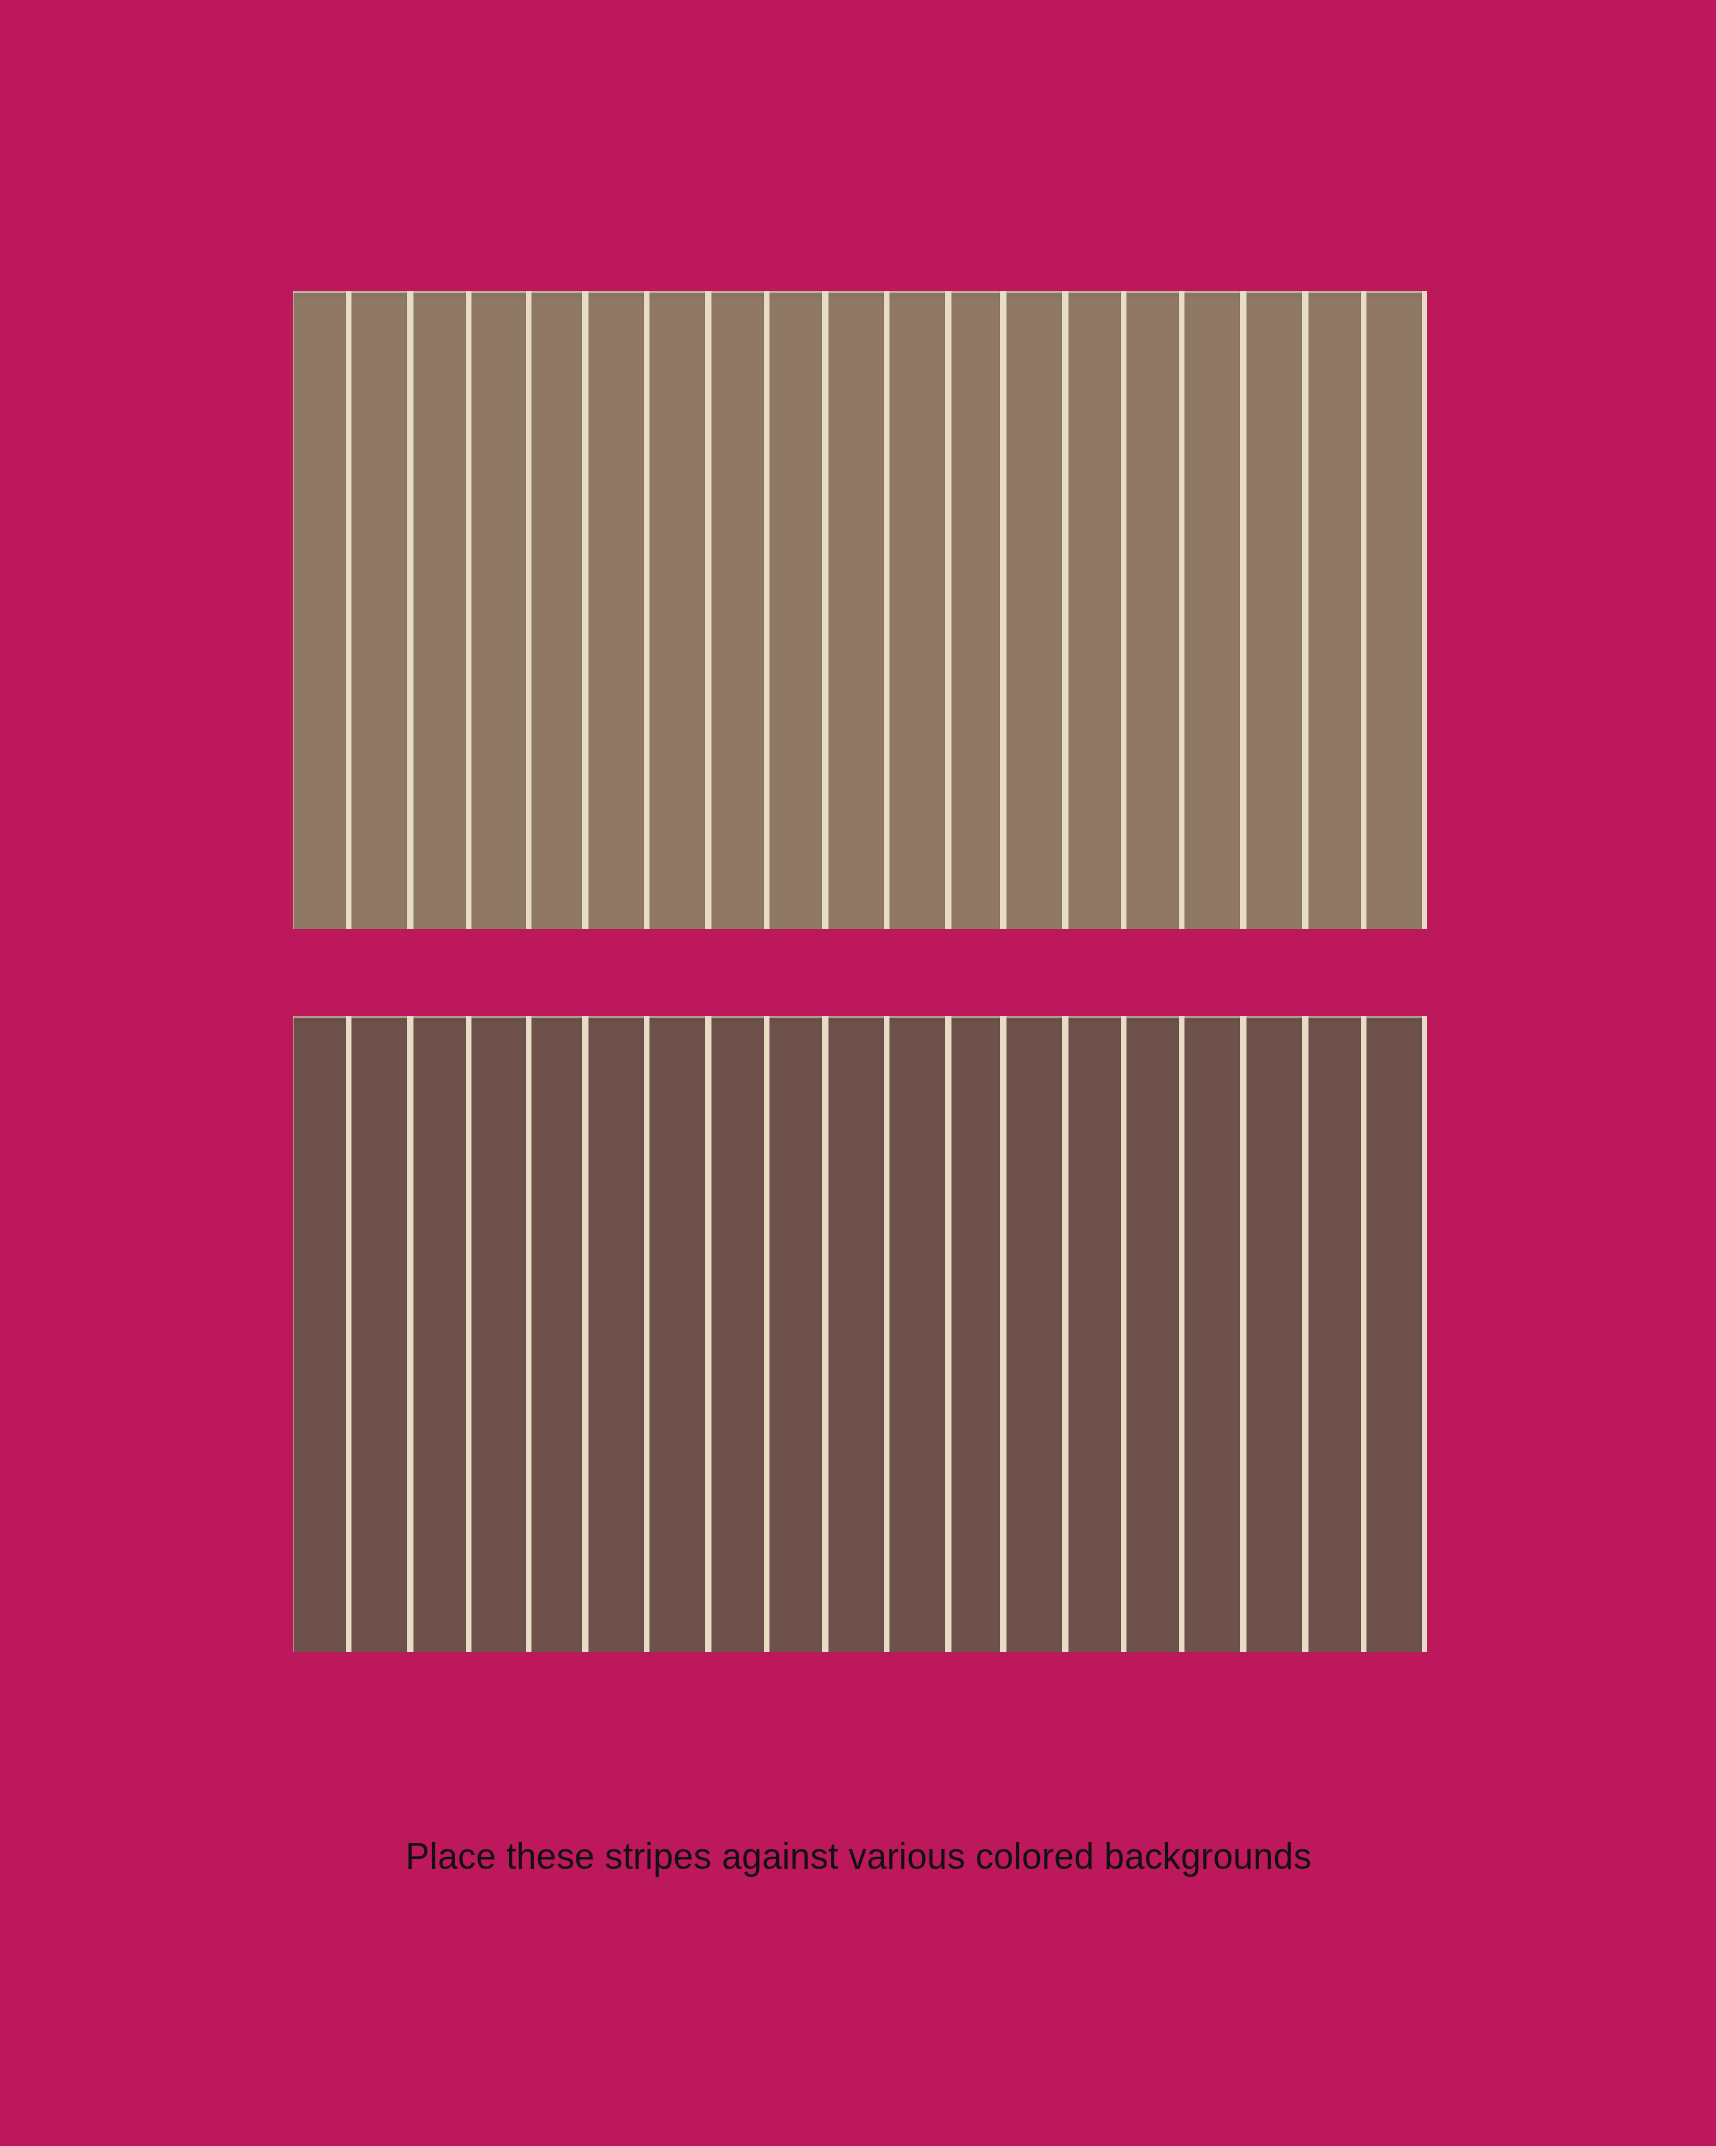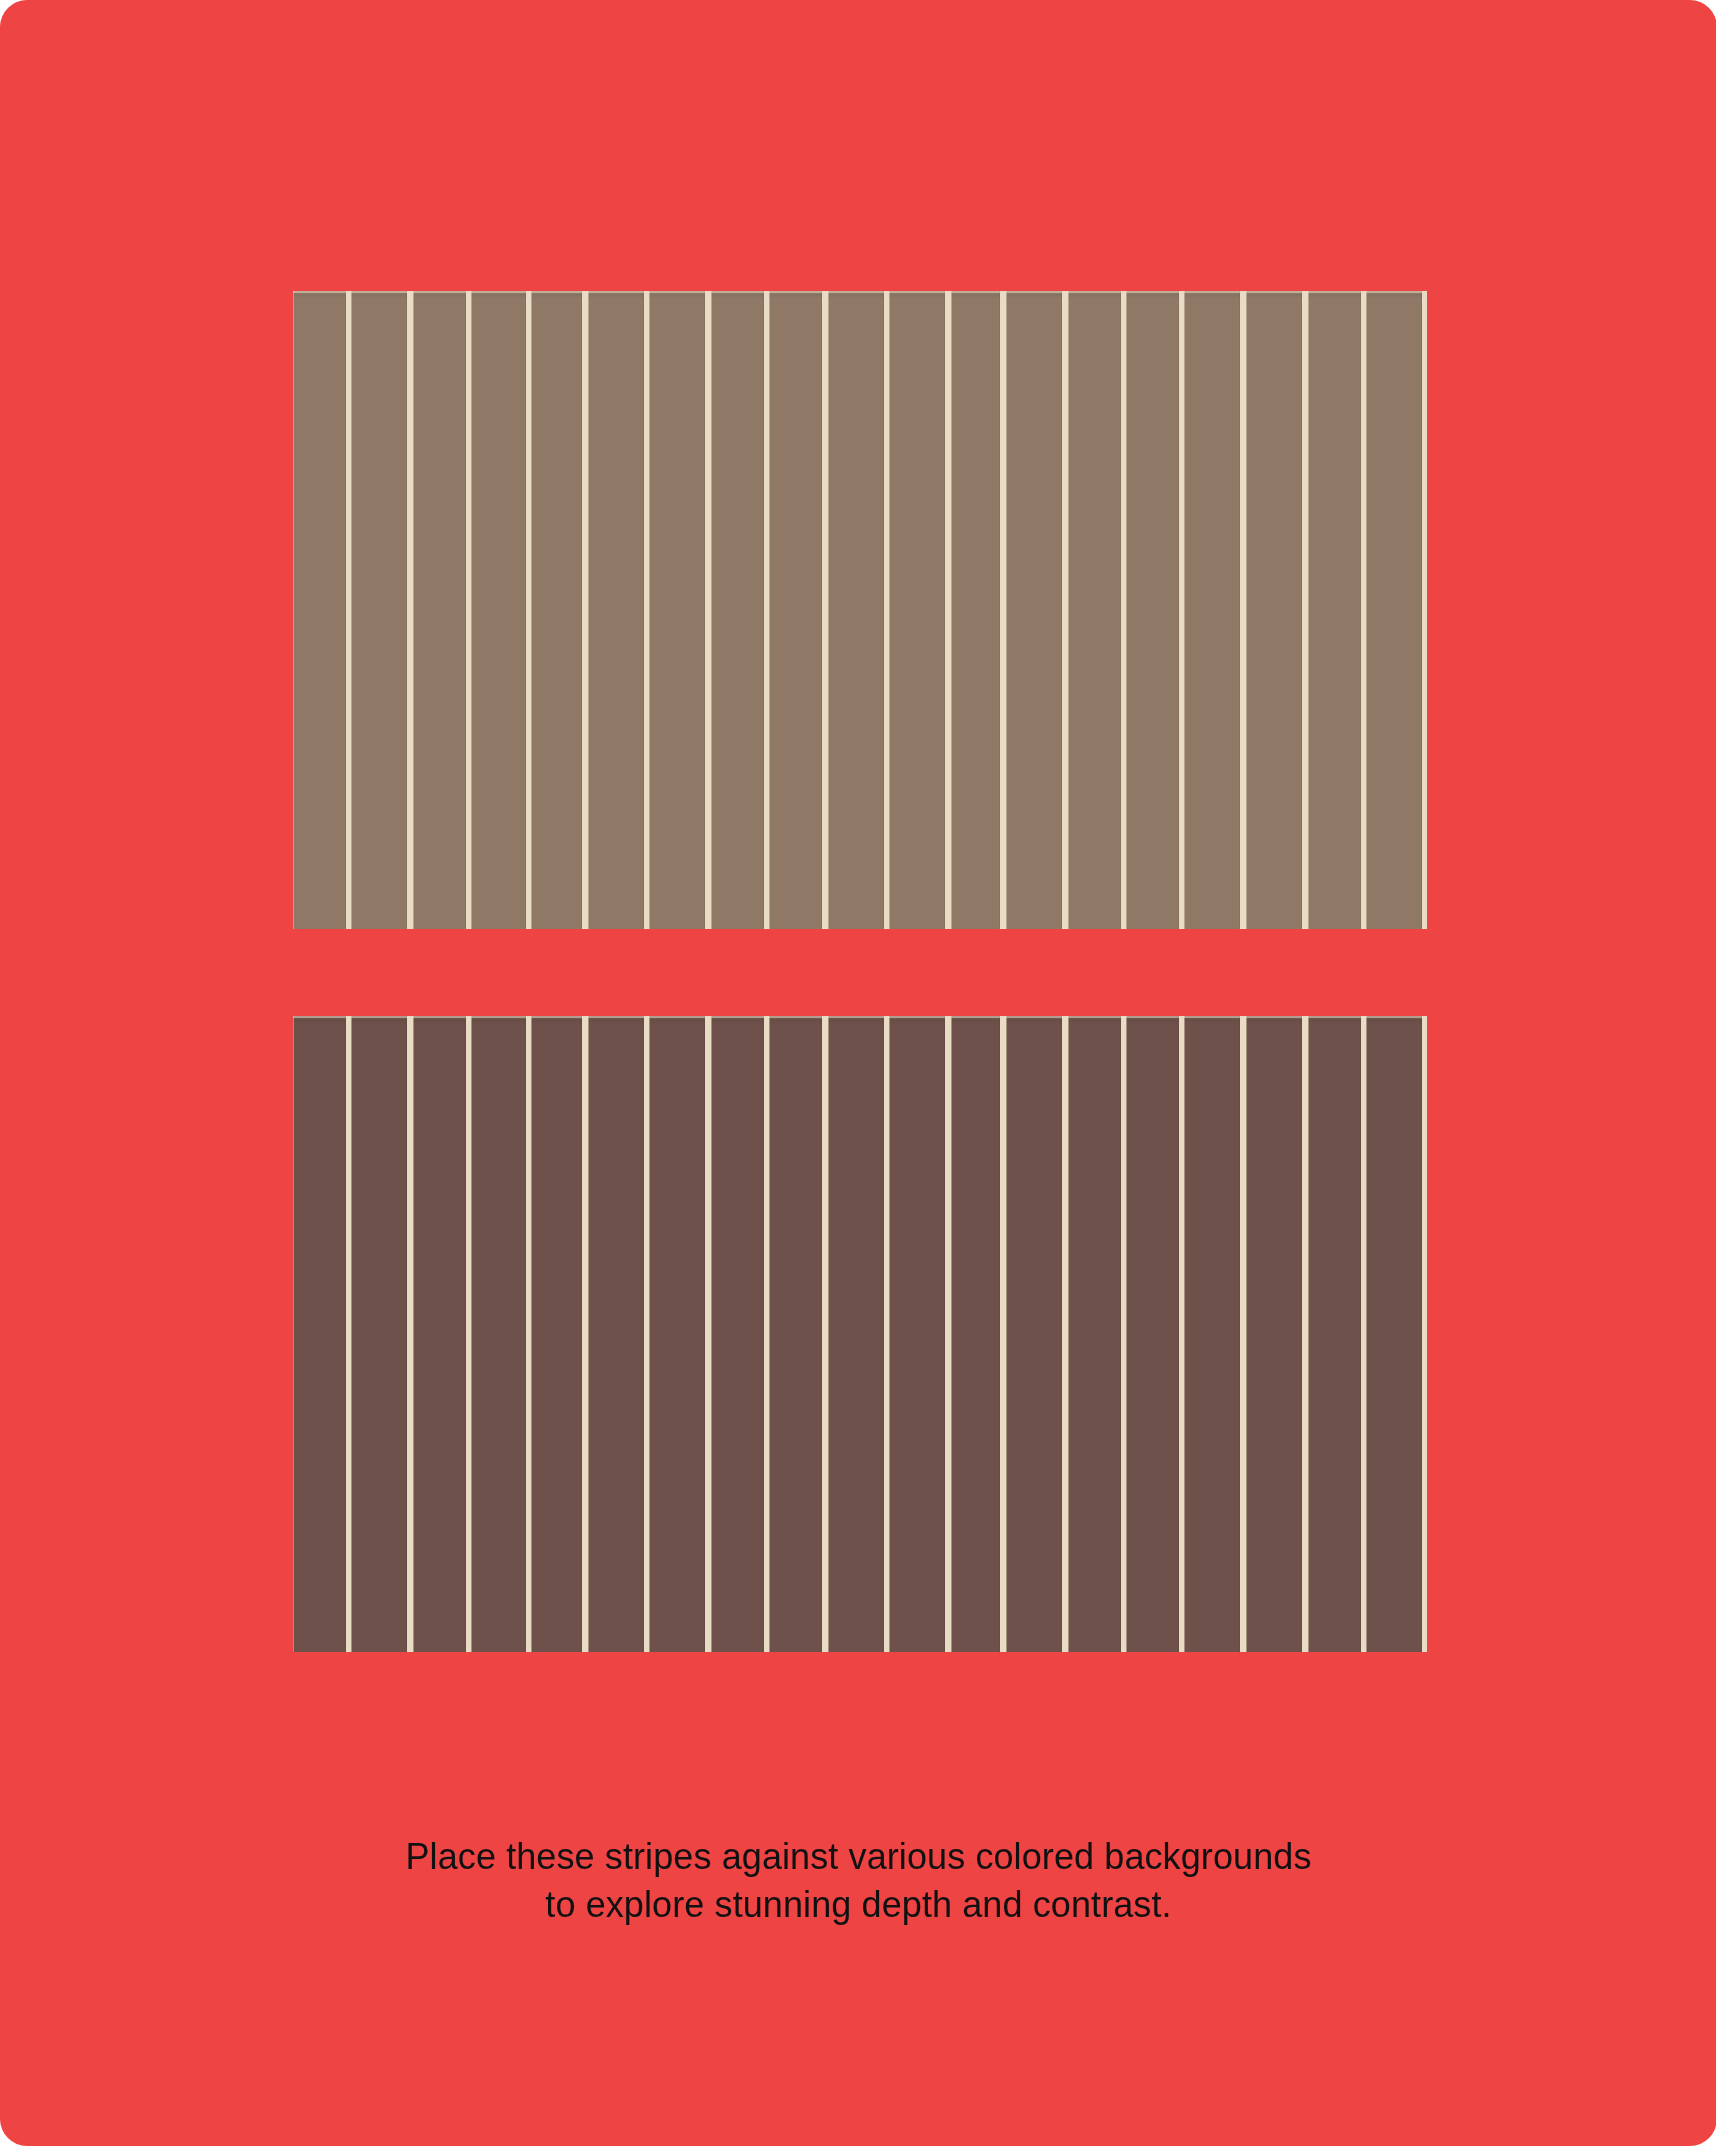--- a/index.html
+++ b/index.html
@@ -11,22 +11,21 @@
     width: 1717px;
     height: 2146px;
     position: relative;
     font-family: "Liberation Sans", sans-serif;
     overflow: hidden;
   }
 
   #page {
     position: absolute;
     inset: 0;
-    background: #ef4444;
-    border-radius: 27px;
+    background: #be185d;
   }
 
   
   .panel {
     position: absolute;
     overflow: hidden;
     background: var(--gap, #E8DCC4);
   }
 
   .stripe {
@@ -123,17 +122,16 @@
       <div class="stripe" style="--stripe: #6E514B; left: 775px; width: 53px;"></div>
       <div class="stripe" style="--stripe: #6E514B; left: 833px; width: 53px;"></div>
       <div class="stripe" style="--stripe: #6E514B; left: 891px; width: 56px;"></div>
       <div class="stripe" style="--stripe: #6E514B; left: 953px; width: 56px;"></div>
       <div class="stripe" style="--stripe: #6E514B; left: 1015px; width: 53px;"></div>
       <div class="stripe" style="--stripe: #6E514B; left: 1073px; width: 56px;"></div>
     </div>
 
   <div id="caption" style="top: 1833px; font-size: 36px; color: rgb(17, 17, 17);">
     <span class="cap-line">Place these stripes against various colored backgrounds</span>
-    <span class="cap-line">to explore stunning depth and contrast.</span>
   </div>
 
 </div>
 
 
 </body></html>

